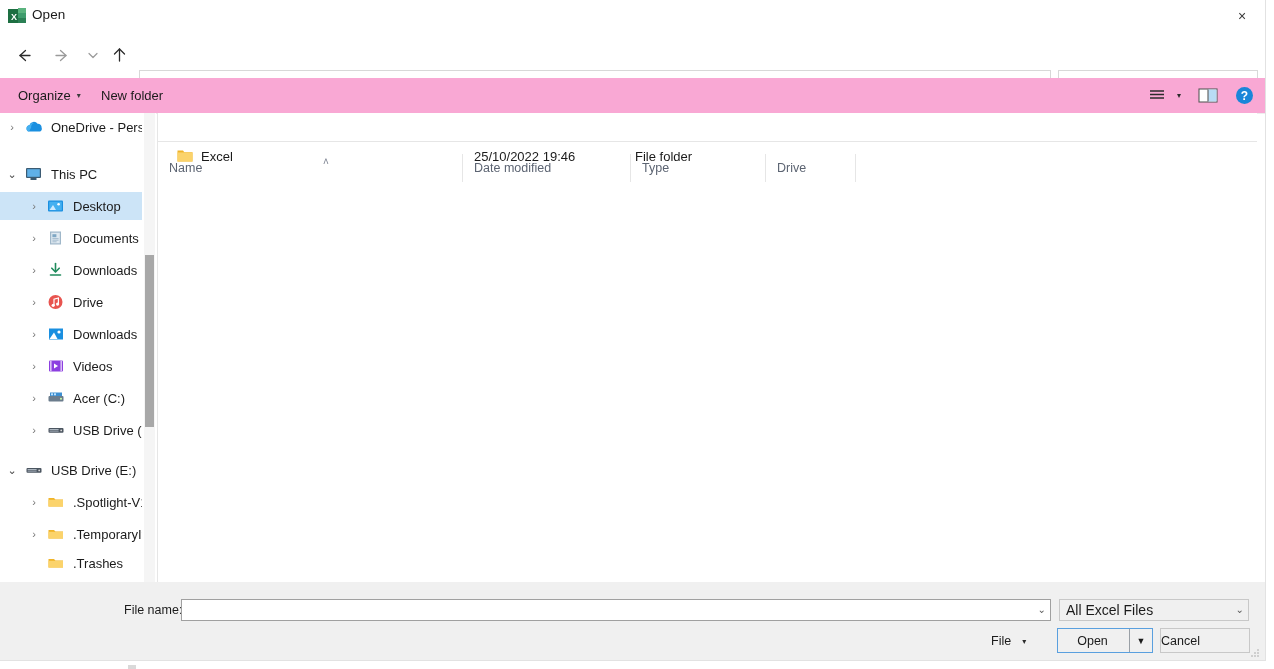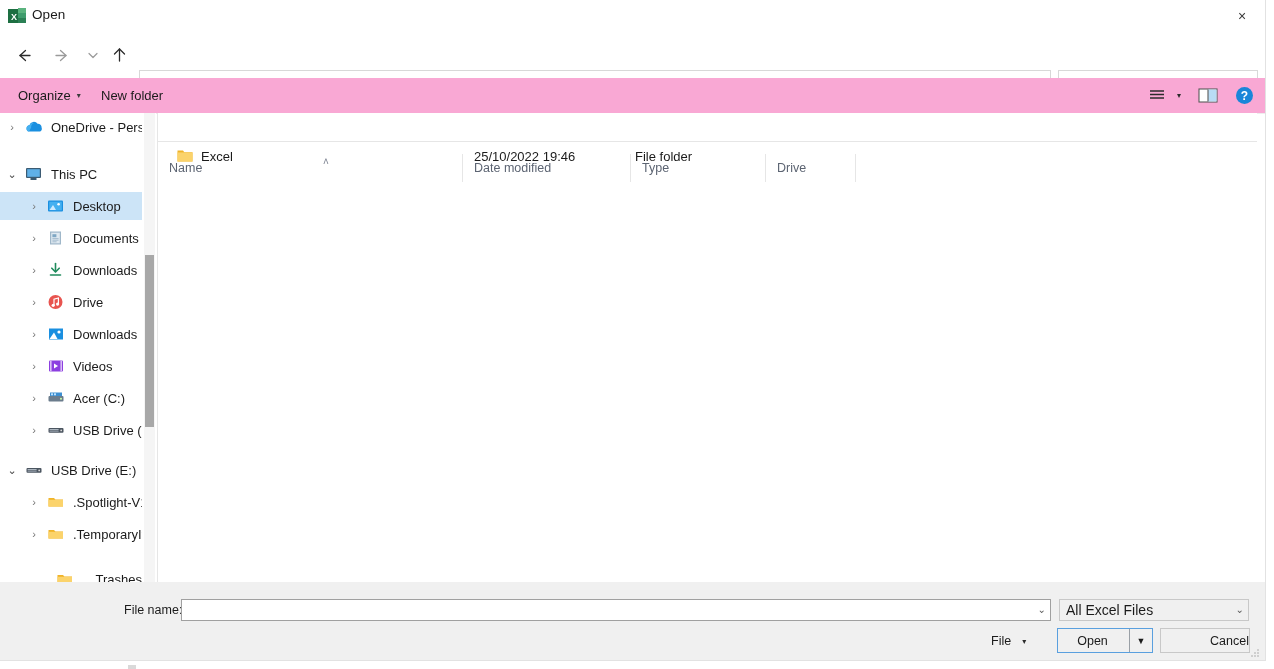--- a/index.html
+++ b/index.html
@@ -197,21 +197,21 @@
     padding-right: 2px;
   }
   .open-split {
     width: 22px; height: 100%; border-left: 1px solid #9aa0a6;
     display: flex; align-items: center; justify-content: center;
     font-size: 9px; color: #1b1b1b;
   }
   .cancel-btn {
     position: absolute; left: 1160px; top: 628px; width: 90px; height: 25px;
     background: #f0f0f0; border: 1px solid #c8c8c8; box-sizing: border-box;
-    display: flex; align-items: center; justify-content: flex-end;
+    display: flex; align-items: center; justify-content: flex-start;
     font-size: 12.5px; color: #1b1b1b;
   }
   .grip {
     position: absolute; right: 4px; bottom: 3px; width: 12px; height: 12px;
     opacity: .5;
   }
   .bottom-edge {
     position: absolute; left: 128px; top: 665px; width: 8px; height: 4px;
     background: #d9d9d9;
   }
@@ -485,21 +485,21 @@
       <span class="tw" style="margin-left:22px;">›</span>
       <span class="tree-ico">
         <svg width="20" height="18" viewBox="0 0 20 18">
           <path d="M2.5 5 H8 L9.4 6.6 H17 V13.6 H2.5 Z" fill="#f0b429"></path>
           <path d="M2.5 6.8 H17 V13.6 H2.5 Z" fill="#fbd36b"></path>
         </svg>
       </span>
       <span class="tree-label">.TemporaryItems</span>
     </div>
 
-    <div class="tree-item" style="top:452px;justify-content:space-between;">
+    <div class="tree-item" style="top:436px;">
       <span class="tw" style="margin-left:22px;"></span>
       <span class="tree-ico">
         <svg width="20" height="18" viewBox="0 0 20 18">
           <path d="M2.5 5 H8 L9.4 6.6 H17 V13.6 H2.5 Z" fill="#f0b429"></path>
           <path d="M2.5 6.8 H17 V13.6 H2.5 Z" fill="#fbd36b"></path>
         </svg>
       </span>
       <span class="tree-label">.Trashes</span>
     </div>
   </div>

